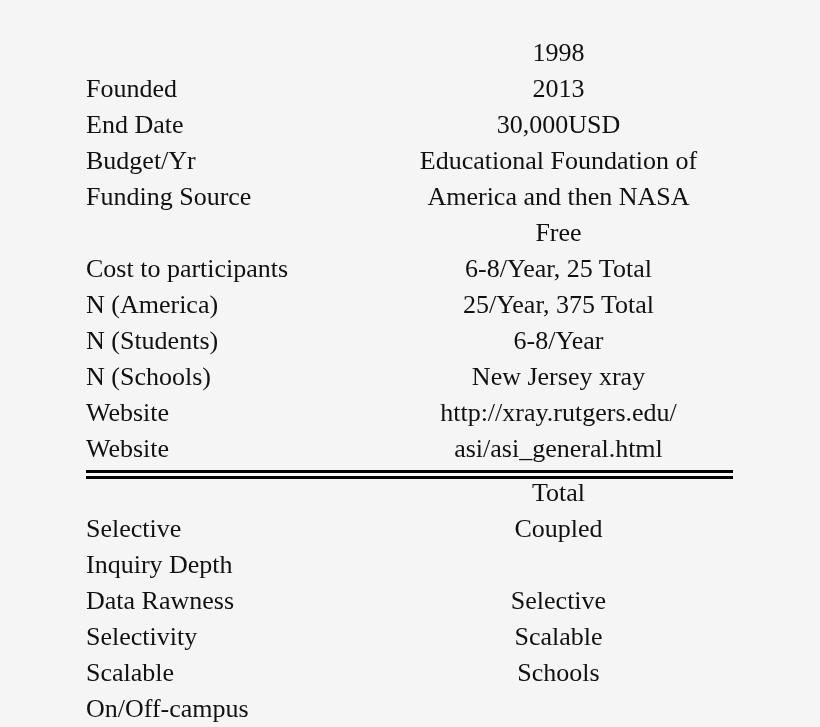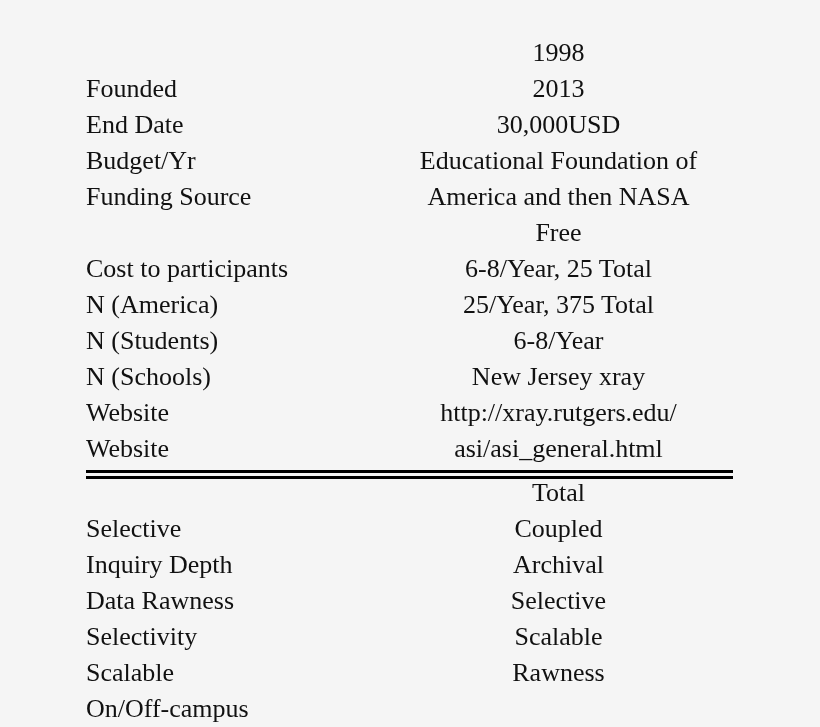--- a/index.html
+++ b/index.html
@@ -109,28 +109,27 @@
     <div class="row">
       <span class="label">Selective</span>
       <span class="value">Total</span>
     </div>
     <div class="row">
       <span class="label">Inquiry Depth</span>
       <span class="value">Coupled</span>
     </div>
     <div class="row">
       <span class="label">Data Rawness</span>
-      <span class="value">Archival</span>
     </div>
     <div class="row">
       <span class="label">Selectivity</span>
       <span class="value">Selective</span>
     </div>
     <div class="row">
       <span class="label">Scalable</span>
       <span class="value">Scalable</span>
     </div>
     <div class="row">
       <span class="label">On/Off-campus</span>
-      <span class="value">Rawness</span>
+      <span class="value">Schools</span>
     </div>
   </div>
 </div>
 
 </body></html>

